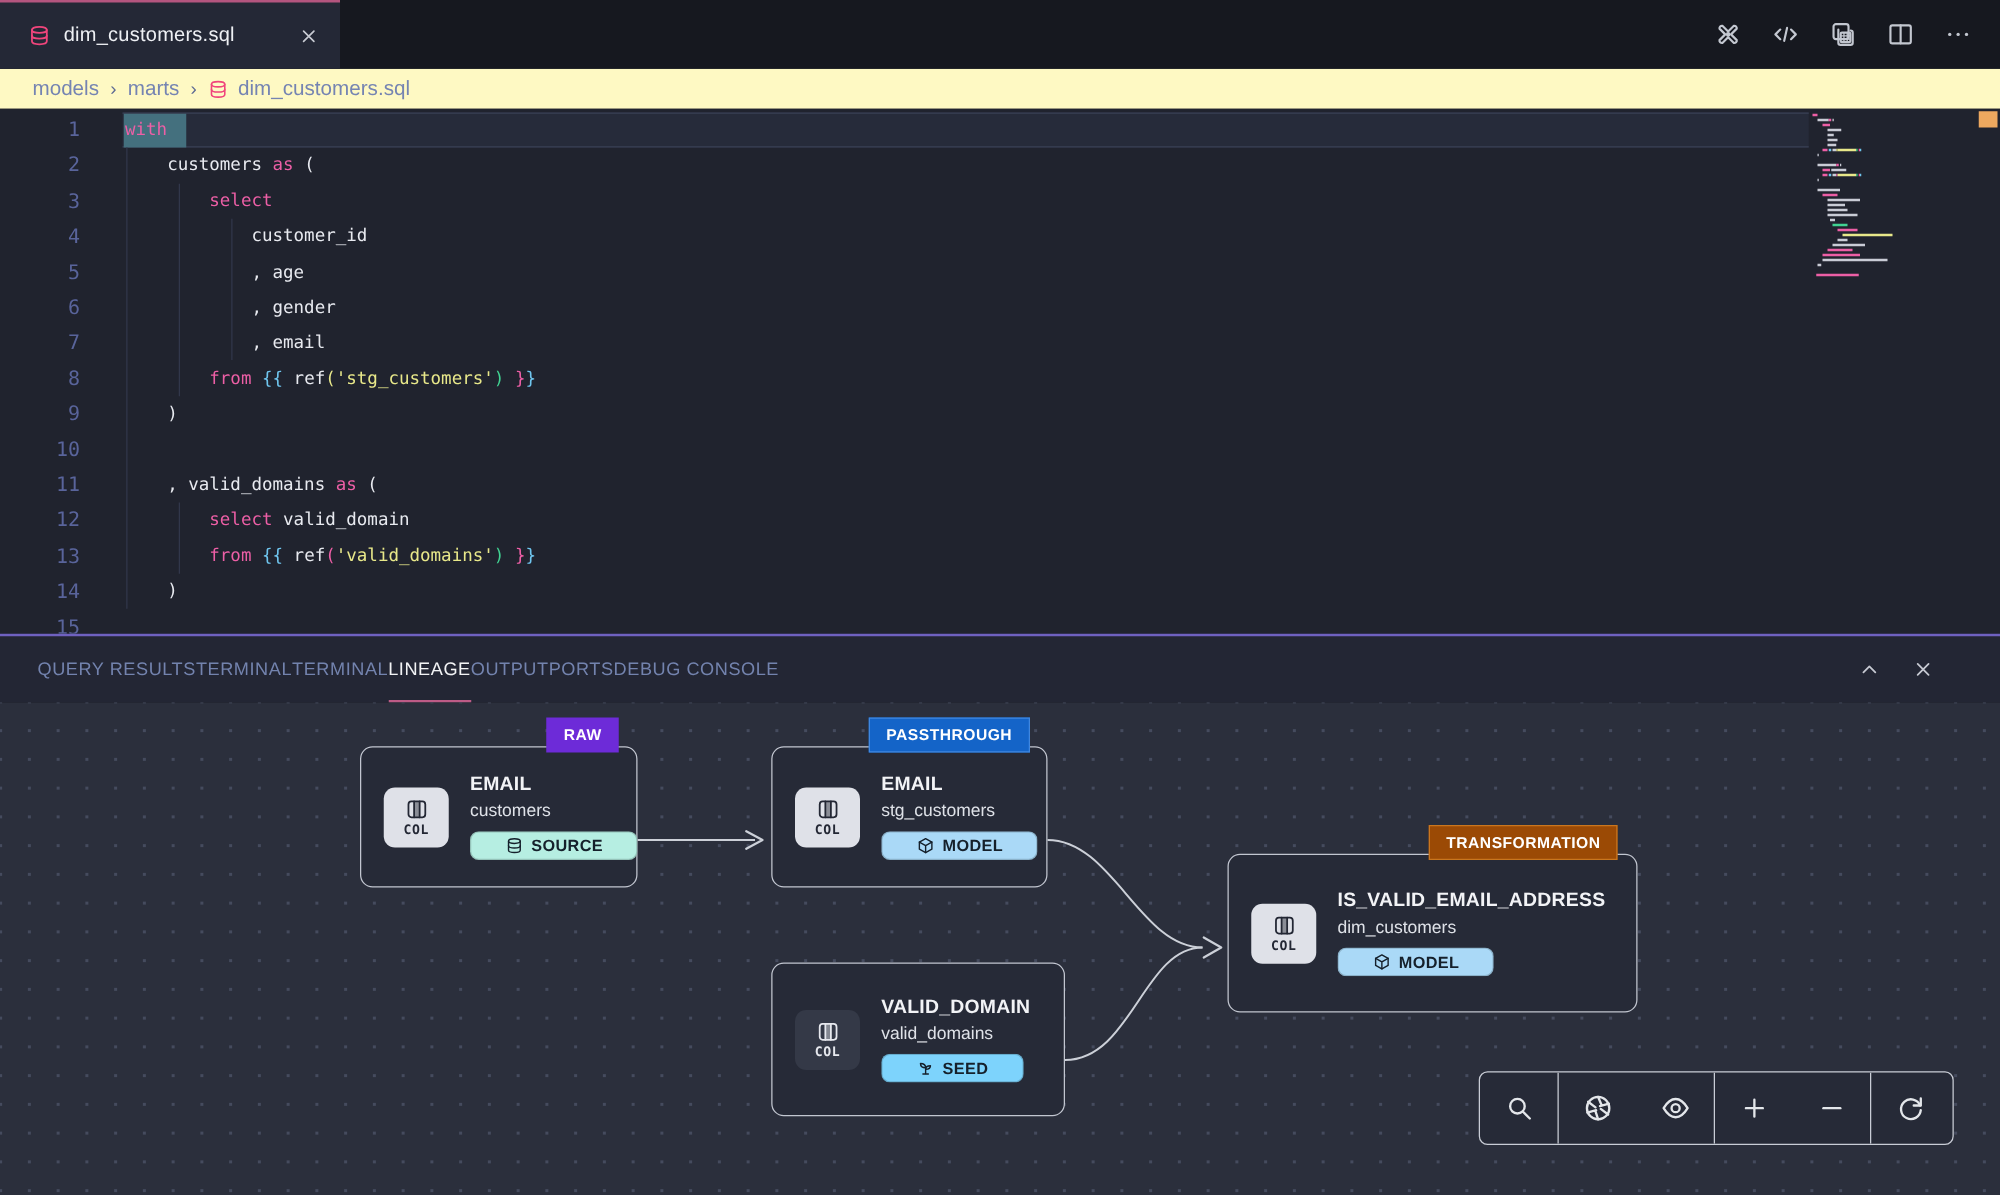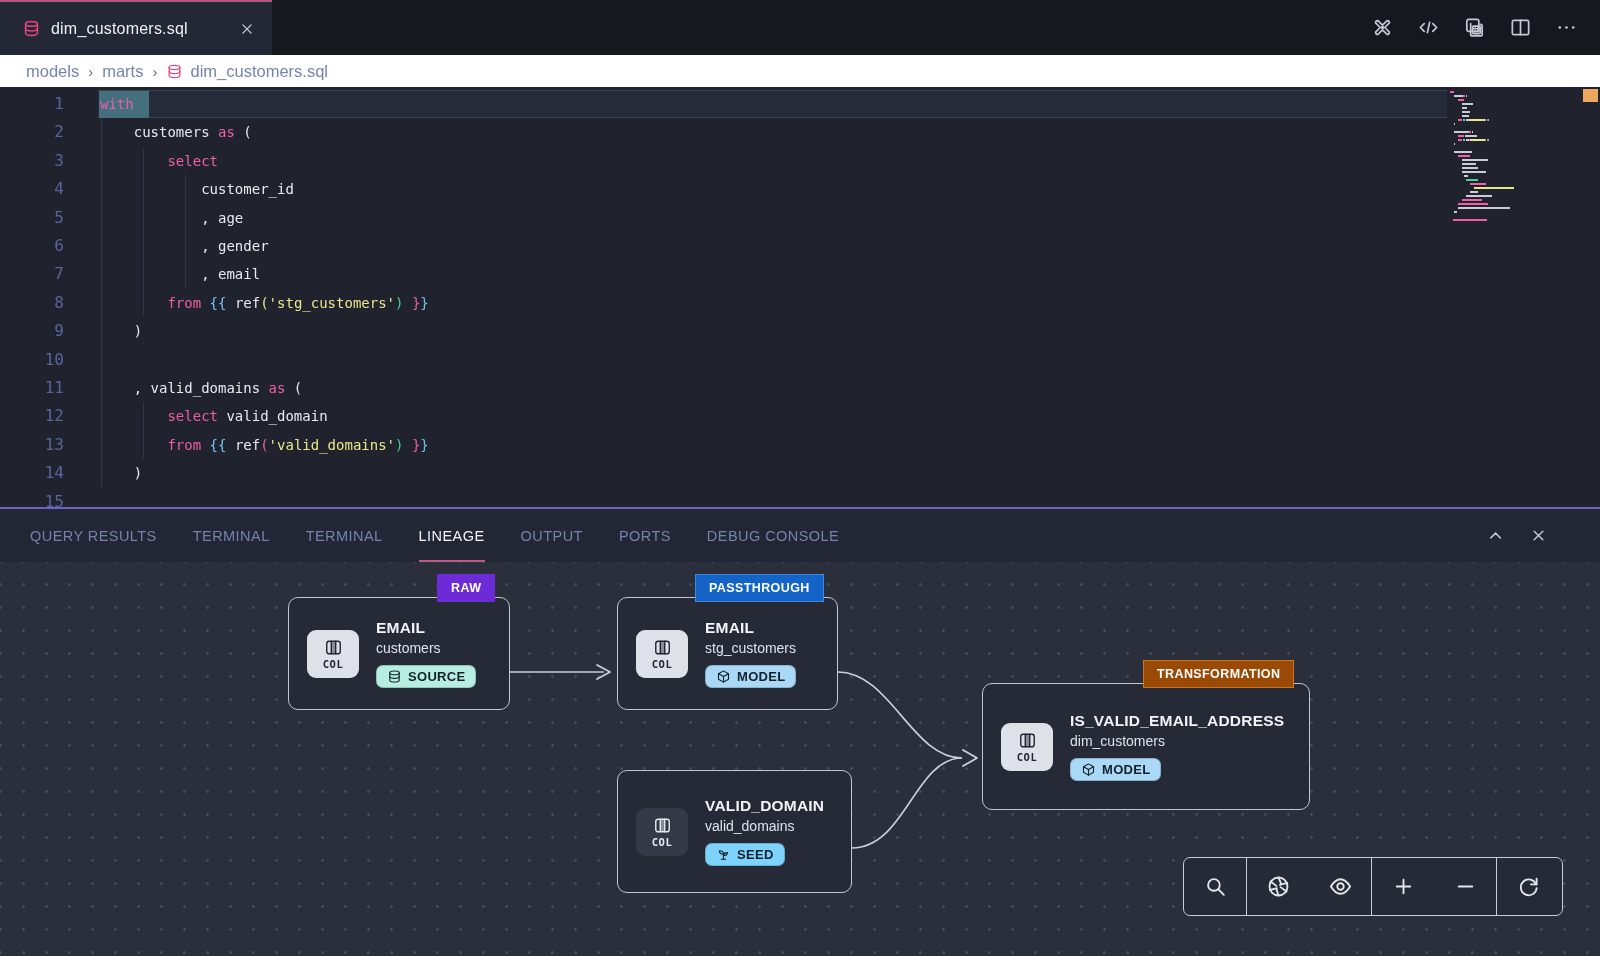--- a/index.html
+++ b/index.html
@@ -11,21 +11,21 @@
   .tabbar { height:55px; background:#16181f; display:flex; align-items:stretch; position:relative; }
   .tab { width:272px; background:#242836; border-top:2.5px solid #b4557f; display:flex; align-items:center;
     padding:0 16px 0 22px; gap:10px; cursor:pointer; }
   .tab .db-ic { width:19px; height:19px; color:#f0457c; flex:none; }
   .tab-label { color:#eef0f4; font-size:16px; letter-spacing:.2px; flex:1; white-space:nowrap; }
   .tab-close { width:18px; height:18px; color:#c7cad2; flex:none; }
   .tabbar-actions { position:absolute; right:22px; top:0; height:55px; display:flex; align-items:center; gap:23px; }
   .tb-ic { width:23px; height:23px; color:#c3c7d0; cursor:pointer; }
 
   
-  .breadcrumb { height:32px; background:#ffffff; display:flex; align-items:center; padding-left:26px; gap:9px;
+  .breadcrumb { height:32px; background:#fef9c3; display:flex; align-items:center; padding-left:26px; gap:9px;
     color:#7584b2; font-size:16.5px; }
   .crumb { cursor:pointer; }
   .crumb-sep { color:#5f6c94; font-size:15px; }
   .crumb-file { display:flex; align-items:center; gap:7px; cursor:pointer; }
   .crumb-file .db-ic { width:17px; height:17px; color:#f0457c; }
 
   
   .editor { position:relative; height:420px; background:#20232e; overflow:hidden; }
   .cur-line { position:absolute; left:98px; width:1349px; top:3px; height:28.4px;
     background:#262b3a; border-top:1px solid #3a4156; border-bottom:1px solid #3a4156; }
@@ -37,21 +37,21 @@
     font-size:14px; line-height:28.4px; white-space:pre; }
   .code-line { height:28.4px; }
   .tk-kw { color:#ed5fa6; } .tk-txt { color:#e8eaf0; } .tk-cyn { color:#6fc5ee; }
   .tk-yel { color:#e8e88a; } .tk-grn { color:#41d392; }
   .minimap { position:absolute; left:1447px; top:2px; width:125px; height:416px; }
   .scroll-marker { position:absolute; left:1583px; top:2px; width:15px; height:13px; background:#eda85f; }
 
   
   .panel { height:55px; background:#232634; border-top:2px solid #6f61c0; display:flex; align-items:stretch;
     padding-left:30px; position:relative; }
-  .panel-tabs { display:flex; gap:36px; align-items:stretch; }
+  .panel-tabs { display:flex; align-items:stretch; }
   .ptab { display:flex; align-items:center; color:#7383ae; font-size:14.5px; letter-spacing:.45px;
     cursor:pointer; border-bottom:2.5px solid transparent; padding-top:2px; }
   .ptab.active { color:#f2f3f5; border-bottom-color:#bd5b86; }
   .panel-actions { position:absolute; right:52px; top:0; height:53px; display:flex; align-items:center; gap:24px; }
   .pa-ic { width:19px; height:19px; color:#c6c9d2; cursor:pointer; }
 
   
   .canvas { position:relative; height:394px; background:#2b2f3c;
     background-image:radial-gradient(circle,#454b5e 1.3px,transparent 1.5px);
     background-size:23px 23px; background-position:12px 11px; overflow:hidden; }
@@ -61,21 +61,21 @@
   .chip { width:52px; height:48px; border-radius:9px; flex:none; display:flex; flex-direction:column;
     align-items:center; justify-content:center; gap:1px; }
   .chip.light { background:#dfe1e8; color:#232734; }
   .chip.dark { background:#343947; color:#e6e8ee; }
   .chip svg { width:19px; height:19px; }
   .chip-label { font-size:10.5px; font-weight:bold; letter-spacing:.5px;
     font-family:"DejaVu Sans Mono",monospace; }
   .node-body { display:flex; flex-direction:column; align-items:flex-start; }
   .node-title { color:#f2f3f6; font-size:15.5px; font-weight:600; letter-spacing:.2px; margin-bottom:3px; }
   .node-sub { color:#dfe2e8; font-size:14px; margin-bottom:9px; }
-  .pill { display:inline-flex; align-items:center; gap:6px; border-radius:7px; padding:3px 10px;
+  .pill { display:inline-flex; align-items:center; gap:6px; border-radius:7px; padding:3px 27px;
     font-size:13px; font-weight:600; letter-spacing:.3px; color:#15202b; border:1px solid rgba(0,0,0,.18); }
   .pill svg { width:15px; height:15px; }
   .nbadge { position:absolute; z-index:3; border-radius:0; padding:6px 13px; color:#fff;
     font-size:12.5px; font-weight:bold; letter-spacing:.4px; }
 
   
   .ltoolbar { position:absolute; z-index:2; display:flex; background:#262a37;
     border:1.5px solid #c9cdd6; border-radius:7px; overflow:hidden; }
   .lt-group { display:flex; align-items:center; justify-content:space-around; }
   .lt-group + .lt-group { border-left:1.5px solid #c9cdd6; }

